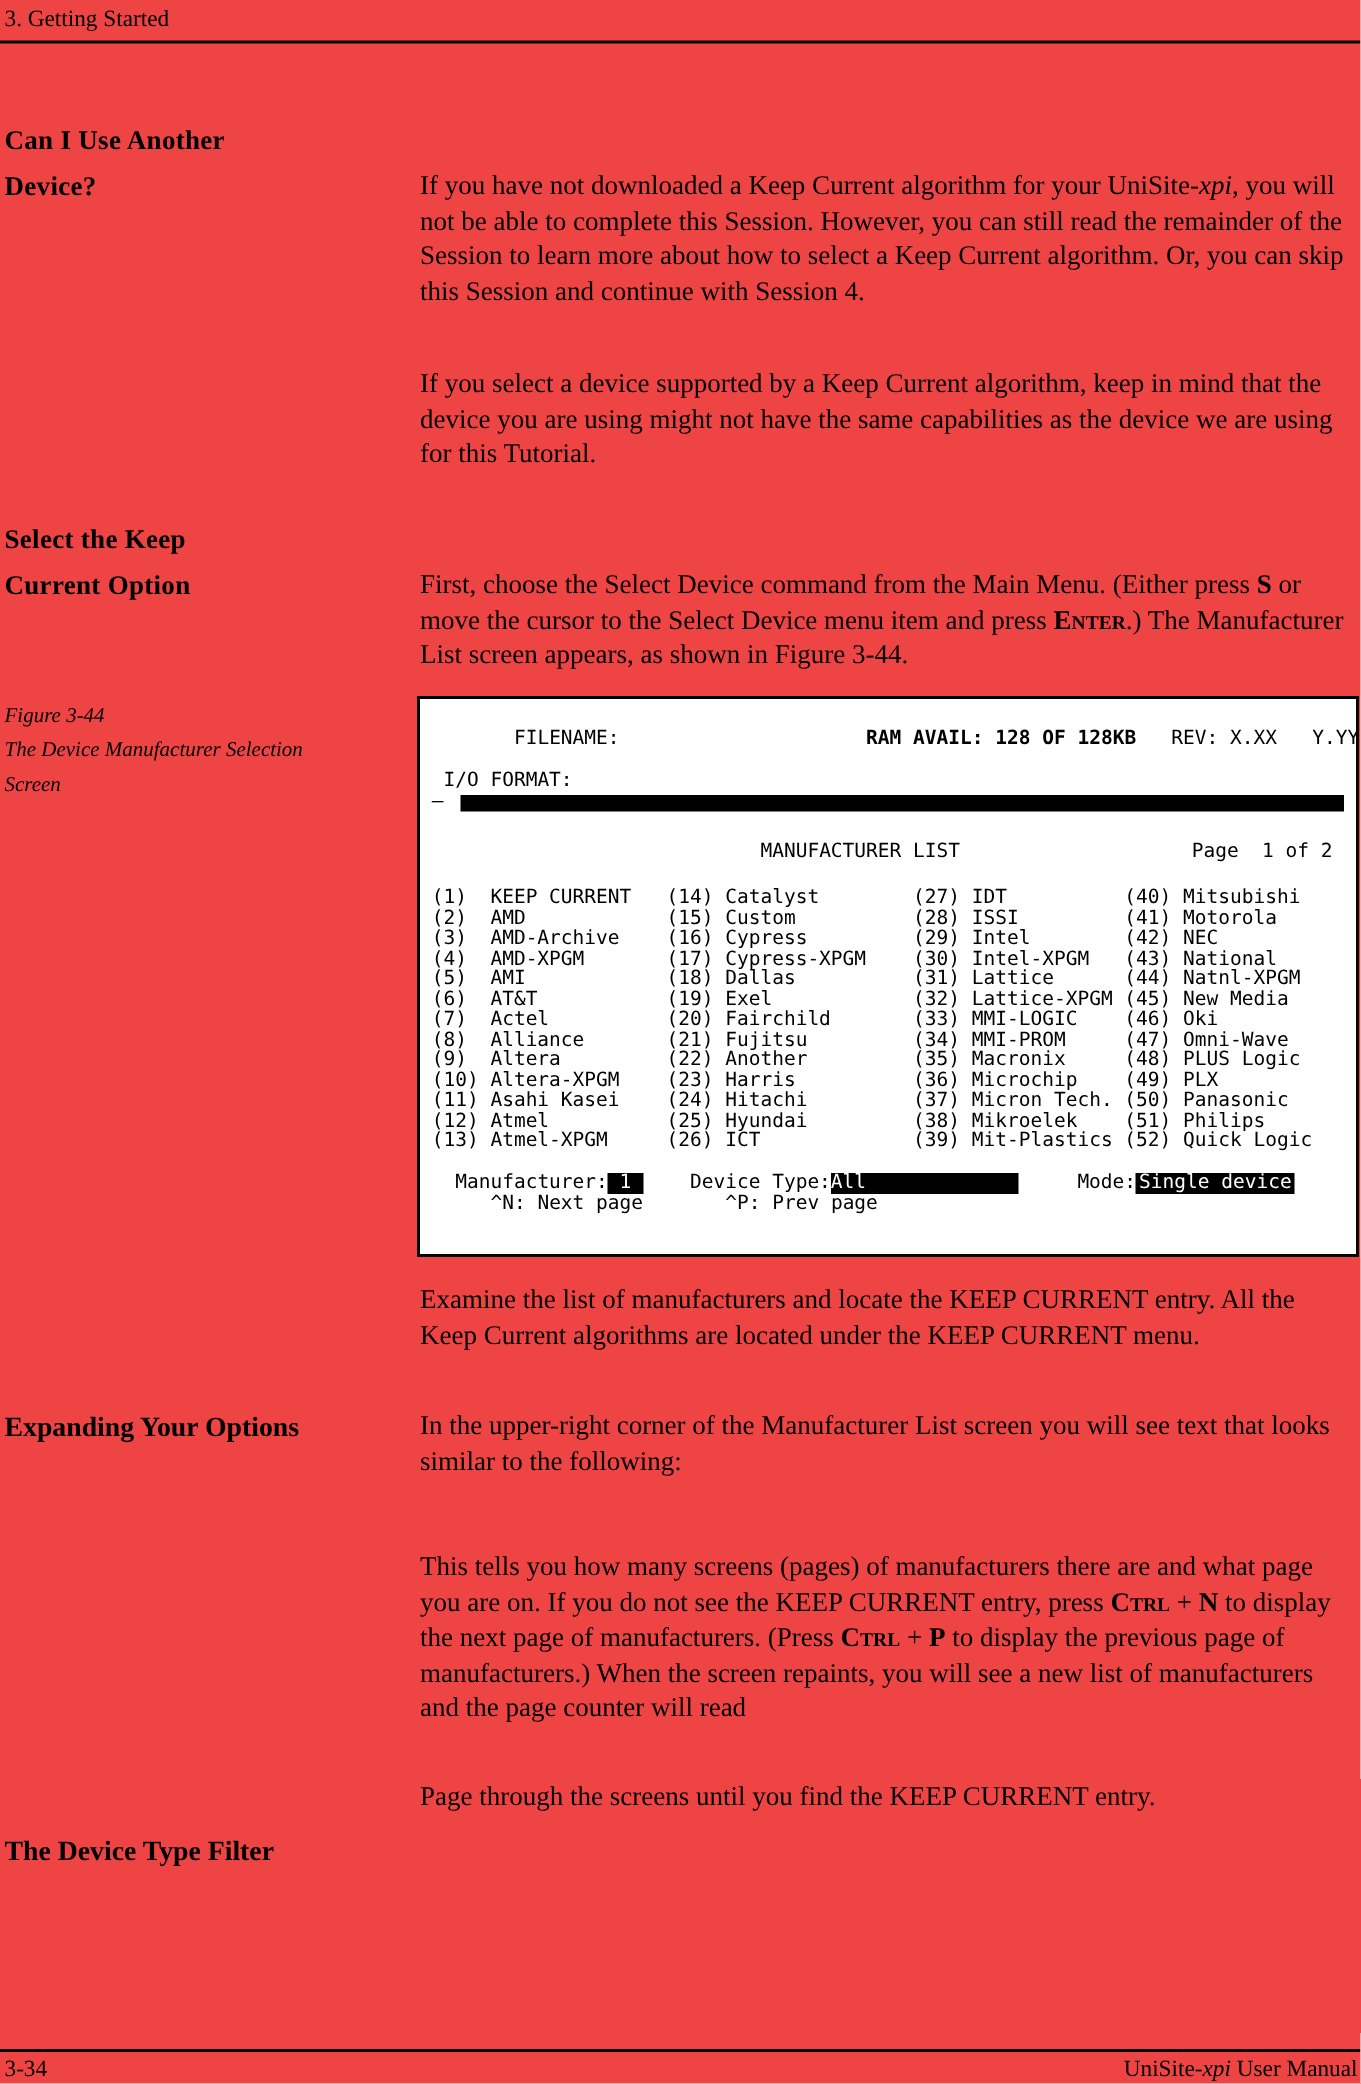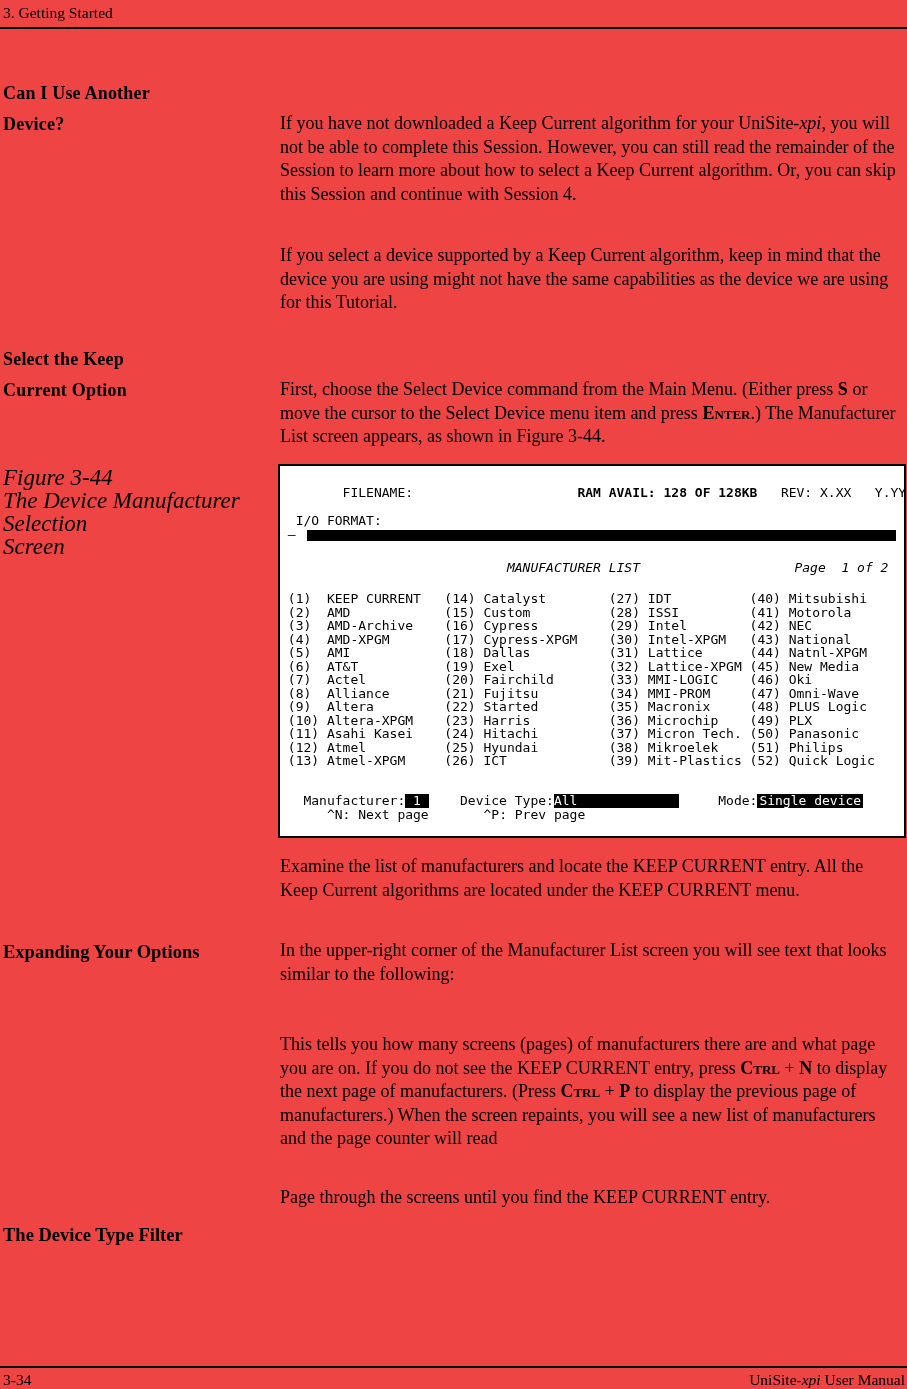--- a/index.html
+++ b/index.html
@@ -12,21 +12,21 @@
     color: #000;
     font-family: "Liberation Serif", serif;
     overflow: hidden;
   }
   .abs { position: absolute; }
   .hdr-text { font-size: 15.5px; }
   .rule { position:absolute; left:0; width:907px; height:2px; background:#000; }
   .h-big { font-weight:bold; font-size:18px; line-height:31px; letter-spacing:0.2px; }
   .h-small { font-weight:bold; font-size:18.5px; line-height:24px; }
   .body-p { width:624px; font-size:18px; line-height:23.6px; }
-  .caption { font-style: italic; font-size:23px; line-height:23px; width:278px; }
+  .caption { font-style: italic; font-size:14px; line-height:23px; width:278px; }
   .b { font-weight: bold; }
   .i { font-style: italic; }
   .sc { font-variant: small-caps; font-weight: bold; }
 
   
   .terminal {
     position:absolute; left:278px; top:464px;
     width:628px; height:374px;
     border:2px solid #000;
     background:#fff;
@@ -35,30 +35,30 @@
     padding-top:6px;
     overflow:hidden;
   }
   .tl { white-space:pre; }
   .pad2 { padding-left:2ch; }
   .cell { display:inline-block; white-space:pre; vertical-align:top; }
   .w30 { width:30ch; } .w26 { width:26ch;font-weight:bold; } .w20 { width:20ch; }
   .blank { height:14px; }
   .bar-line { display:flex; align-items:center; padding-left:1ch; height:14px; }
   .bar { flex:1; height:11px; background:#000; margin-left:1.5ch; margin-right:1ch; }
-  .title-line { display:flex; padding:0 2ch; margin-top:5px;font-style:italic; }
+  .title-line { display:flex; padding:0 2ch; margin-top:5px; }
   .title-line .ttl { margin-left:27ch; white-space:pre; }
   .title-line .pgind { margin-left:auto; white-space:pre; }
   .mlist { display:grid; grid-template-columns:20ch 21ch 18ch auto; padding-left:1ch; margin-top:3px; }
   .li { white-space:pre; line-height:13.5px; }
   .li .num { display:inline-block; width:5ch; }
   .prompt-line { white-space:pre; padding-left:3ch; }
   .rv { background:#000; color:#fff; }
   .rv-1 { display:inline-block; width:3ch; text-align:center; }
-  .rv-all { display:inline-block; width:16ch; white-space:pre;margin-top:12px; }
+  .rv-all { display:inline-block; width:16ch; white-space:pre; }
   .rv-mode { display:inline-block; padding:0 2px; }
   .sp4 { display:inline-block; width:4ch; } .sp5 { display:inline-block; width:5ch; }
   .keys { white-space:pre; padding-left:6ch; }
 </style>
 </head>
 <body>
 
 <div class="page">
 
   <div class="abs hdr-text" style="left:3px; top:4px;">3. Getting Started</div>
@@ -106,21 +106,21 @@
         </div>
       <div class="mcol">
           <div class="li"><span class="num">(14)</span><span>Catalyst</span></div>
           <div class="li"><span class="num">(15)</span><span>Custom</span></div>
           <div class="li"><span class="num">(16)</span><span>Cypress</span></div>
           <div class="li"><span class="num">(17)</span><span>Cypress-XPGM</span></div>
           <div class="li"><span class="num">(18)</span><span>Dallas</span></div>
           <div class="li"><span class="num">(19)</span><span>Exel</span></div>
           <div class="li"><span class="num">(20)</span><span>Fairchild</span></div>
           <div class="li"><span class="num">(21)</span><span>Fujitsu</span></div>
-          <div class="li"><span class="num">(22)</span><span>Started</span></div>
+          <div class="li"><span class="num">(22)</span><span>Another</span></div>
           <div class="li"><span class="num">(23)</span><span>Harris</span></div>
           <div class="li"><span class="num">(24)</span><span>Hitachi</span></div>
           <div class="li"><span class="num">(25)</span><span>Hyundai</span></div>
           <div class="li"><span class="num">(26)</span><span>ICT</span></div>
         </div>
       <div class="mcol">
           <div class="li"><span class="num">(27)</span><span>IDT</span></div>
           <div class="li"><span class="num">(28)</span><span>ISSI</span></div>
           <div class="li"><span class="num">(29)</span><span>Intel</span></div>
           <div class="li"><span class="num">(30)</span><span>Intel-XPGM</span></div>

